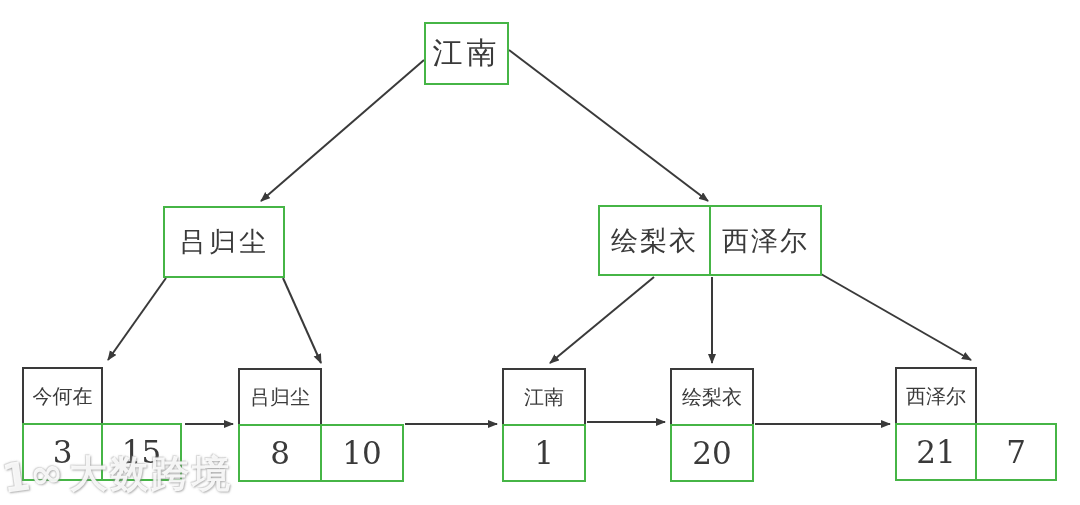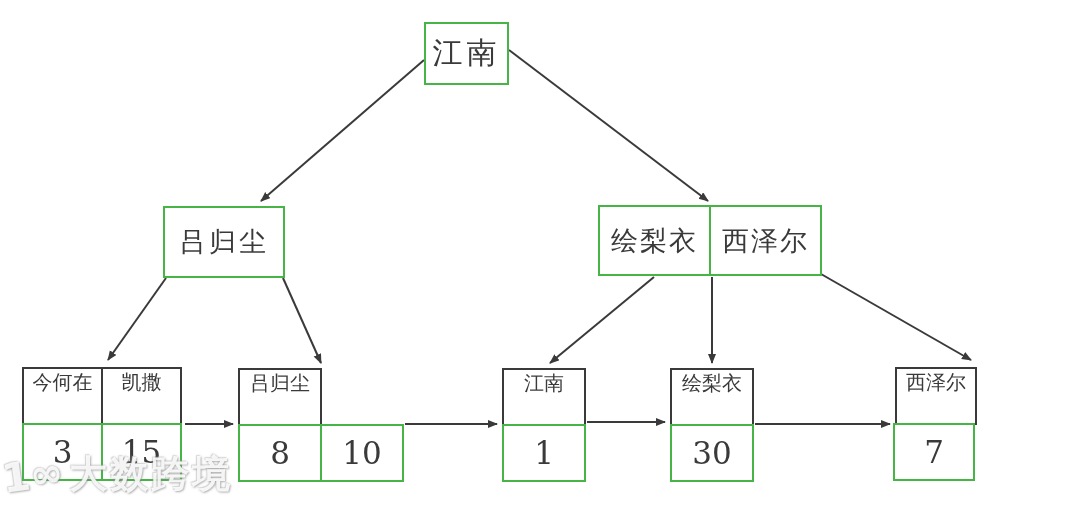--- a/index.html
+++ b/index.html
@@ -18,21 +18,21 @@
   .node { position:absolute; display:flex; }
   .gcell {
     border:2px solid #46b546;
     background:#ffffff;
     display:flex; align-items:center; justify-content:center;
     color:#3a3a3a;
   }
   .kcell {
     border:2px solid #3a3a3a;
     background:#ffffff;
-    display:flex; align-items:flex-start; justify-content:center;
+    display:flex; align-items:center; justify-content:center;
     color:#3a3a3a;
   }
   .cell2 { margin-left:-2px; }
 
   
   .root    { left:424px; top:22px;  width:85px;  height:63px; }
   .root .gcell { width:85px; height:63px; font-size:30px; letter-spacing:4px; }
   .int-left { left:163px; top:206px; width:122px; height:72px; }
   .int-left .gcell { width:122px; height:72px; font-size:27px; letter-spacing:3px; }
   .int-right { left:598px; top:205px; width:224px; height:71px; }
@@ -111,23 +111,20 @@
     <div class="gcell cell2">
       <span>西泽尔</span>
     </div>
   </div>
 
   <div class="leaf leaf1">
     <div class="row">
       <div class="kcell">
         <span>今何在</span>
       </div>
-      <div class="kcell cell2">
-        <span>凯撒</span>
-      </div>
     </div>
     <div class="row">
       <div class="gcell">
         <span>3</span>
       </div>
       <div class="gcell cell2">
         <span>15</span>
       </div>
     </div>
   </div>
@@ -162,32 +159,35 @@
   </div>
 
   <div class="leaf leaf4">
     <div class="row">
       <div class="kcell">
         <span>绘梨衣</span>
       </div>
     </div>
     <div class="row">
       <div class="gcell">
-        <span>30</span>
+        <span>20</span>
       </div>
     </div>
   </div>
 
   <div class="leaf leaf5">
     <div class="row">
       <div class="kcell">
         <span>西泽尔</span>
       </div>
     </div>
     <div class="row">
+      <div class="gcell">
+        <span>21</span>
+      </div>
       <div class="gcell cell2">
         <span>7</span>
       </div>
     </div>
   </div>
 
   <div class="watermark">
     <span class="logo">1∞</span>
     <span class="wtext">大数跨境</span>
   </div>

